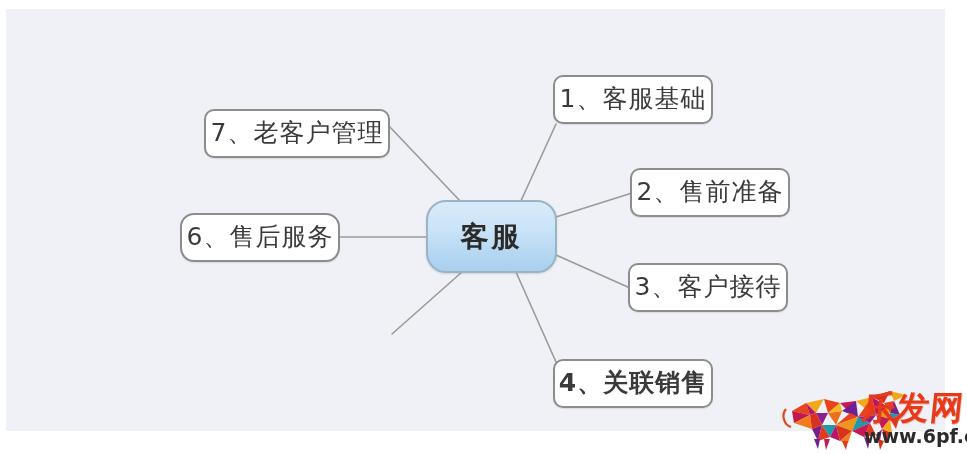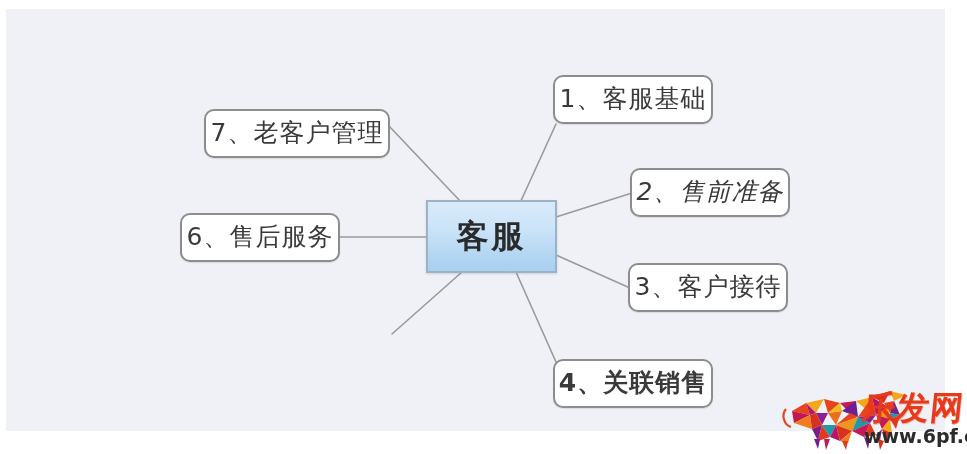--- a/index.html
+++ b/index.html
@@ -53,23 +53,23 @@
     letter-spacing: 1px;
     box-shadow: 0 1px 1px rgba(120,120,130,0.18);
   }
   .leaf .txt {
     display: block;
     padding-bottom: 2px;
   }
   .center {
     background: linear-gradient(180deg, #d9ebfa 0%, #cbe4f8 38%, #b3d6f2 78%, #a9d0f0 100%);
     border: 2px solid #9ab3c6;
-    border-radius: 0;
+    border-radius: 20px;
     color: #2a2a2a;
-    font-size: 32px;
+    font-size: 28px;
     font-weight: bold;
     letter-spacing: 3px;
     box-shadow: 0 1px 2px rgba(110,130,150,0.28);
   }
   
   #logo {
     position: absolute;
     left: 780px;
     top: 389px;
     width: 185px;
@@ -121,34 +121,34 @@
       <line x1="427" y1="237" x2="340" y2="237"></line>
 
       <line x1="462" y1="203" x2="389" y2="126"></line>
     </g>
   </svg>
 
   <div class="node leaf" style="left:553px; top:75px; width:160px; height:49px;">
     <span class="txt">1、客服基础</span>
   </div>
 
-  <div class="node leaf" style="left:630px; top:168px; width:160px; height:49px;font-style:italic;">
+  <div class="node leaf" style="left:630px; top:168px; width:160px; height:49px;">
     <span class="txt">2、售前准备</span>
   </div>
 
   <div class="node leaf" style="left:628px; top:263px; width:160px; height:49px;">
     <span class="txt">3、客户接待</span>
   </div>
 
   <div class="node leaf" style="left:553px; top:359px; width:160px; height:49px;font-weight:bold;">
     <span class="txt">4、关联销售</span>
   </div>
 
 
-  <div class="node leaf" style="left:180px; top:213px; width:160px; height:49px;">
+  <div class="node leaf" style="left:180px; top:213px; width:160px; height:49px;border-radius:14px;">
     <span class="txt">6、售后服务</span>
   </div>
 
   <div class="node leaf" style="left:204px; top:84px; width:186px; height:49px;margin-top:25px;">
     <span class="txt">7、老客户管理</span>
   </div>
 
   <div class="node center" style="left:426px; top:200px; width:131px; height:73px;">
     <span>客服</span>
   </div>

